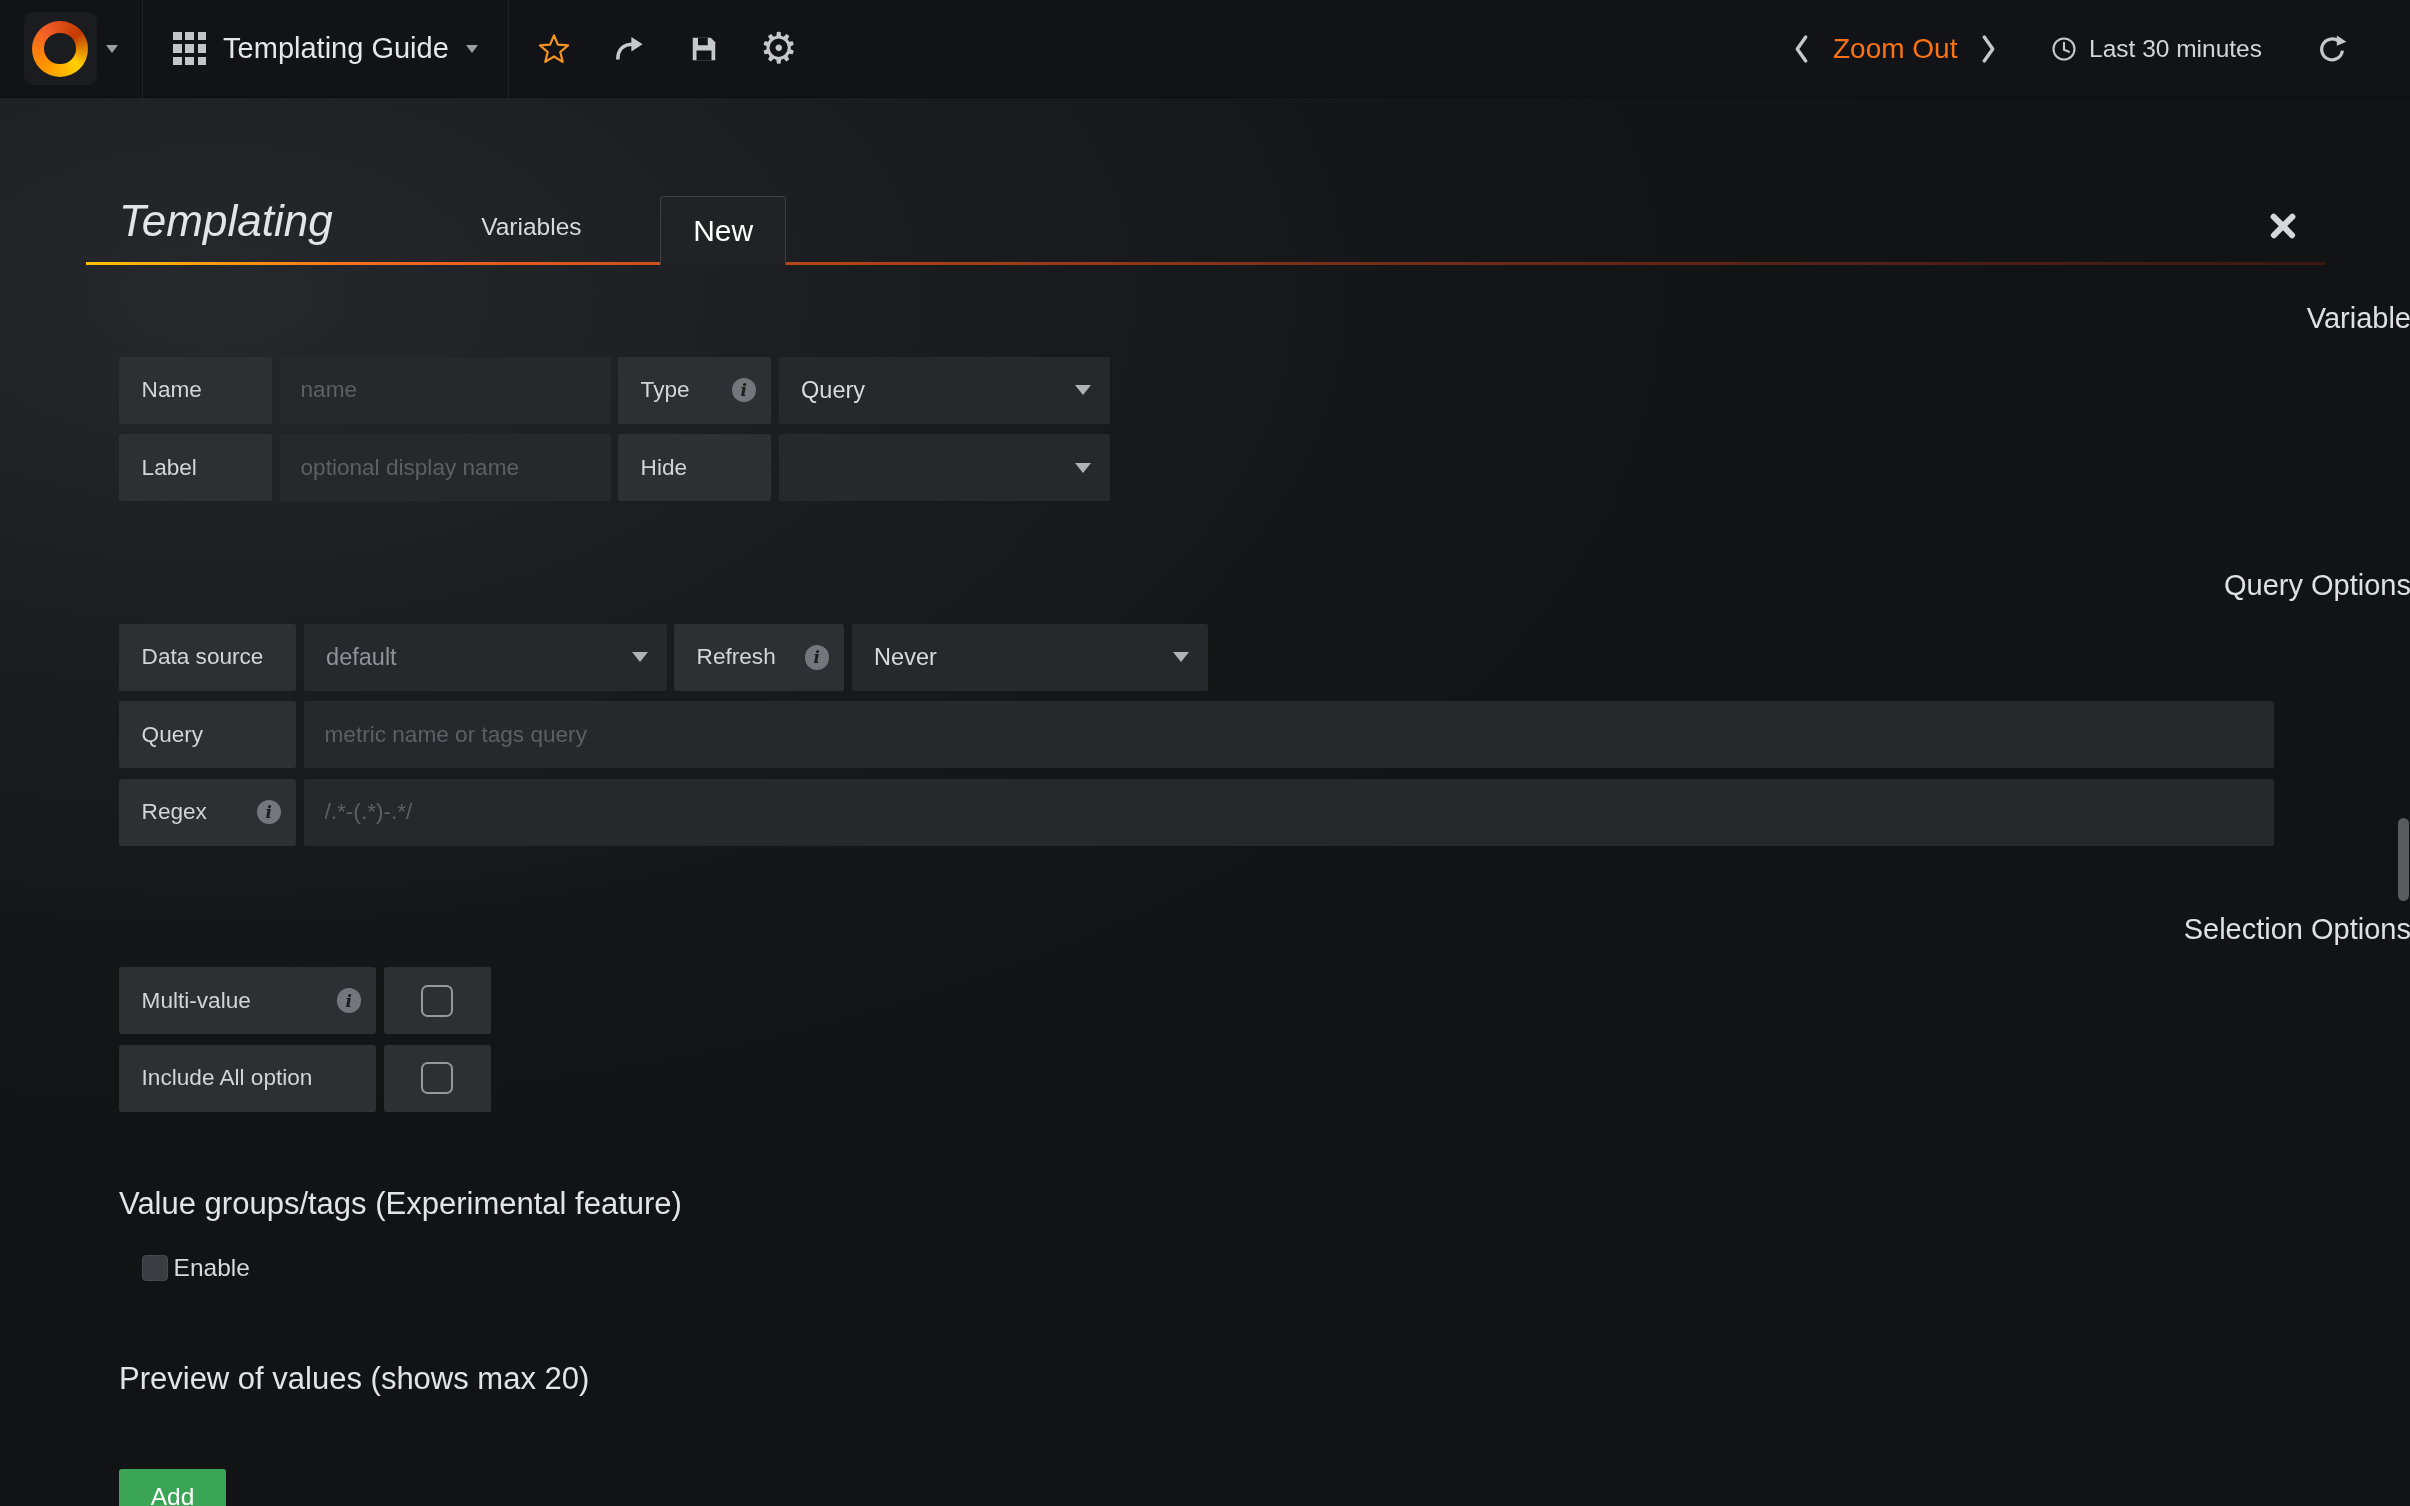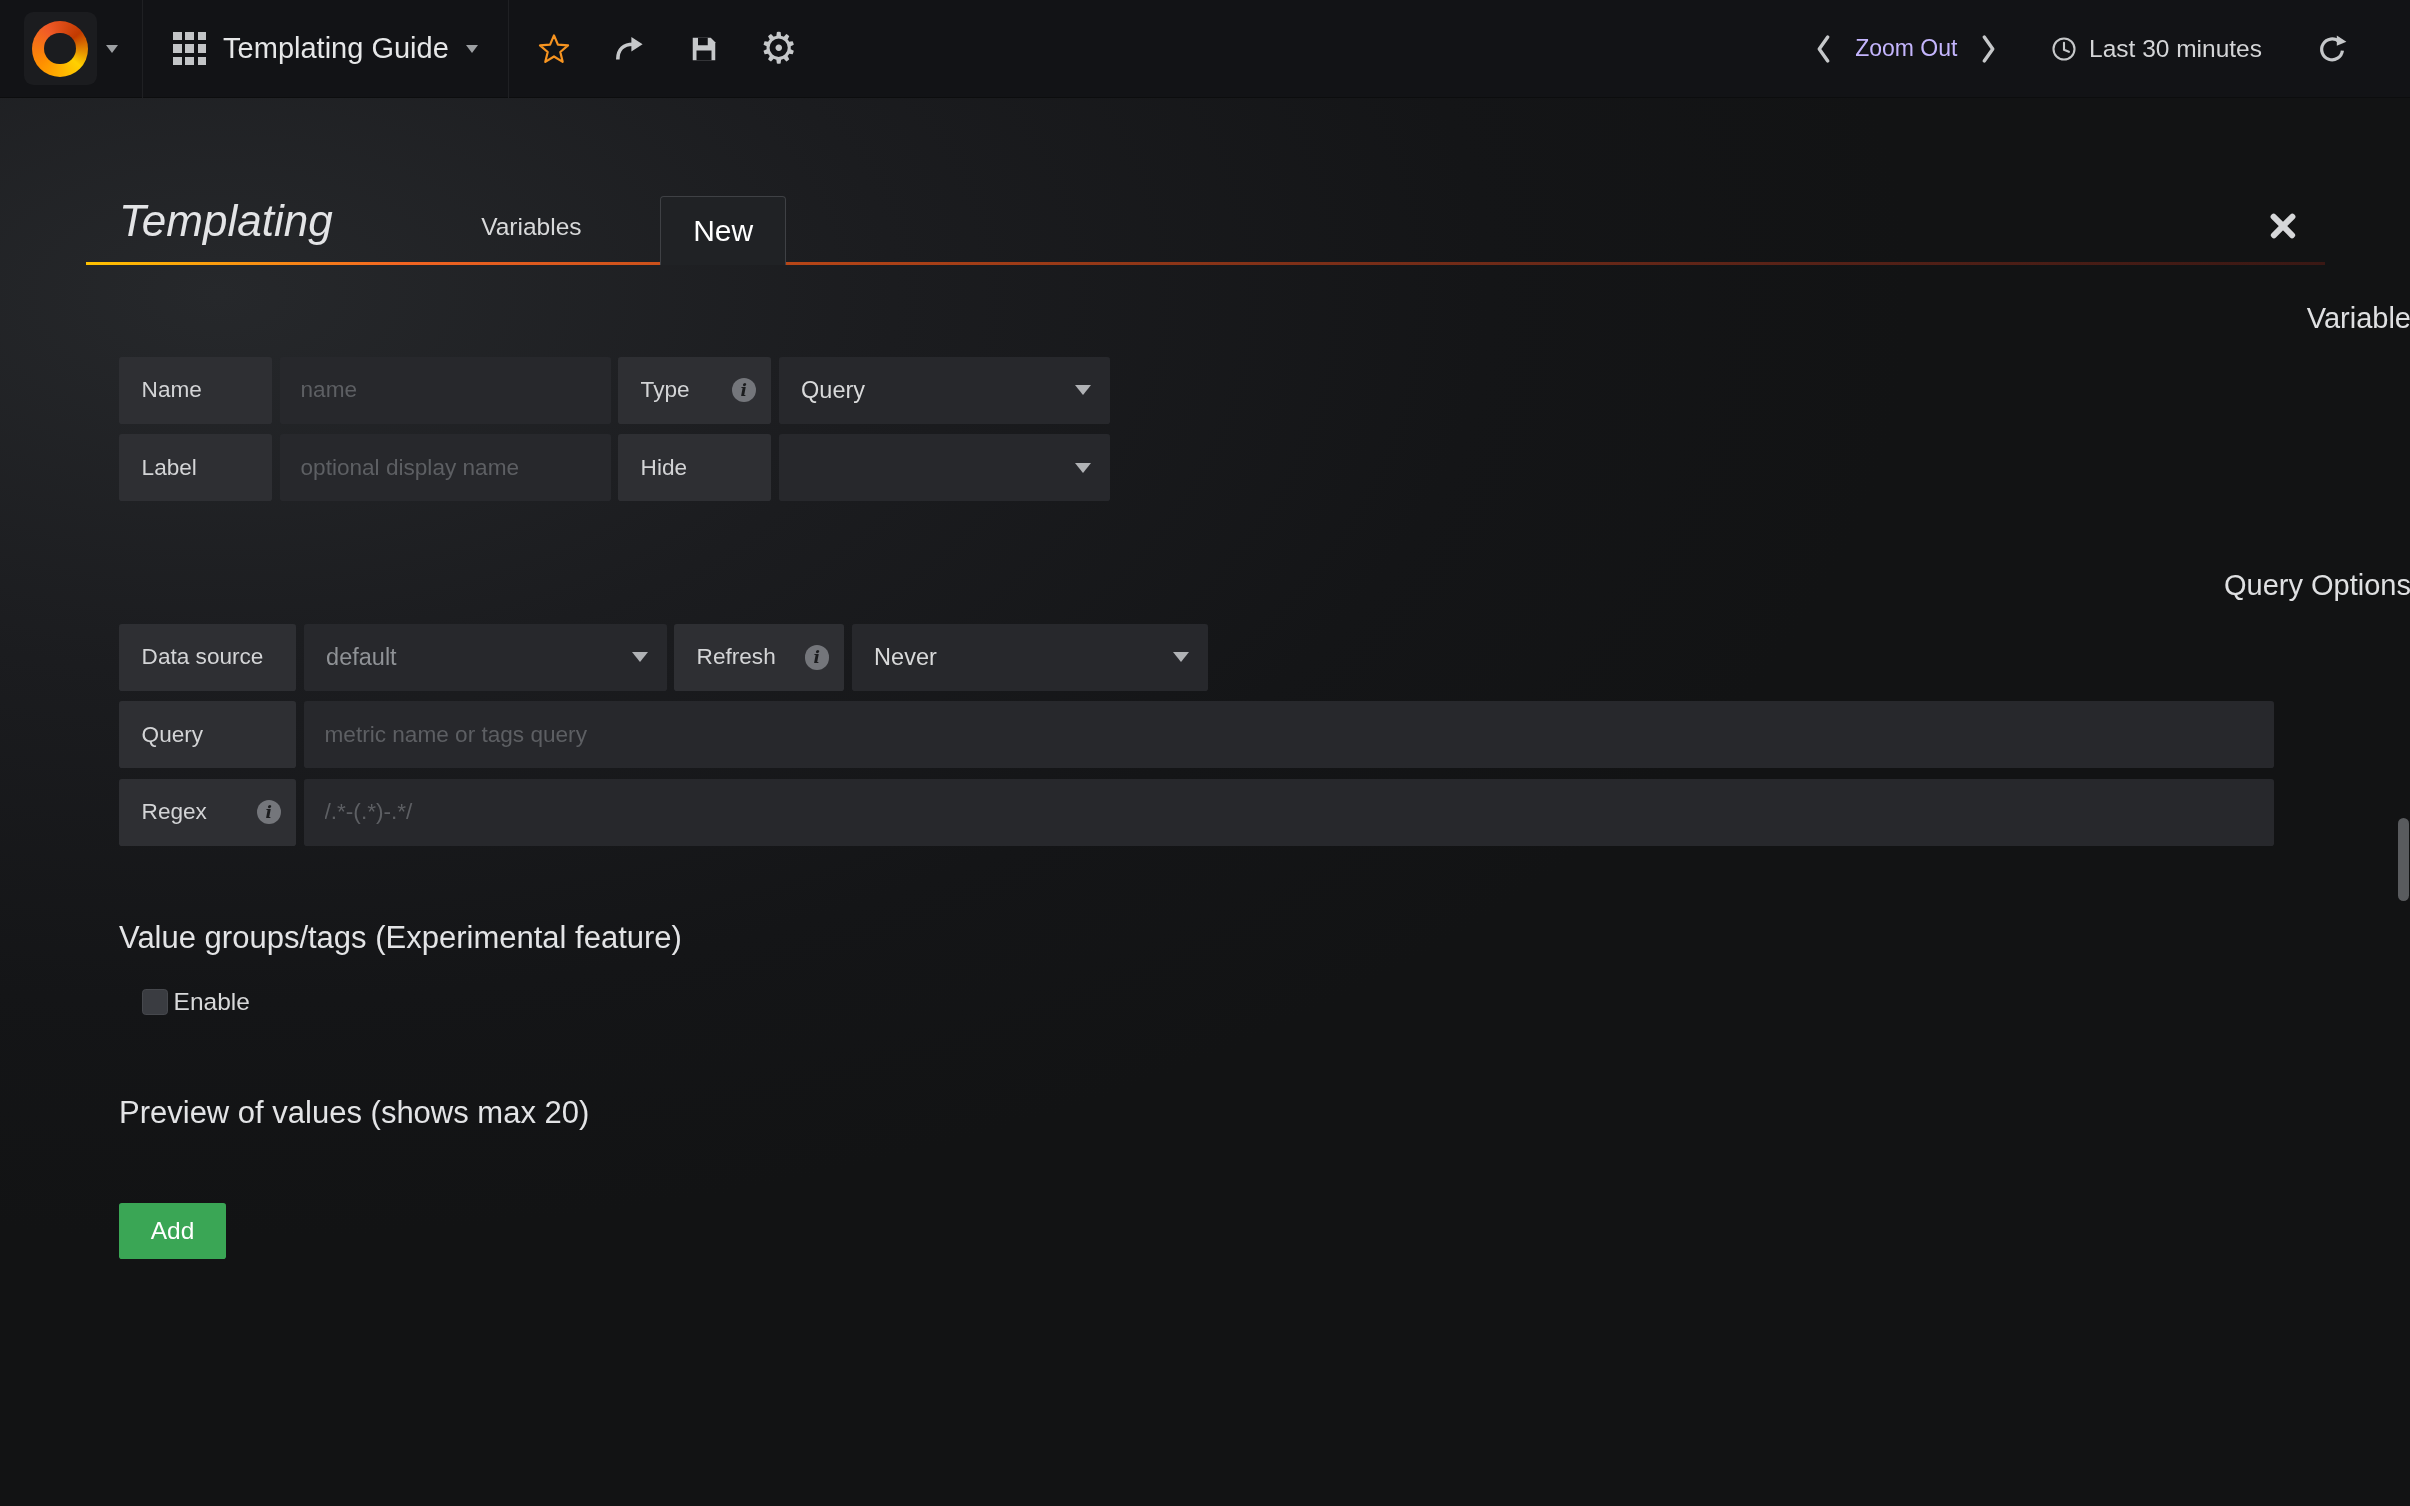--- a/index.html
+++ b/index.html
@@ -17,21 +17,21 @@
   .logo-ring::after { content:""; position:absolute; inset:12.2px; border-radius:50%; background:#1b1c1f; }
   .caret-sm { width:0; height:0; border-left:6.6px solid transparent; border-right:6.6px solid transparent; border-top:8.5px solid #9da0a3; }
   .nav-dash { height:98px; display:flex; align-items:center; gap:17px; padding:0 30px; border-right:0.9px solid #1f2023; }
   .grid-icon { display:grid; grid-template-columns:repeat(3,8.5px); grid-auto-rows:8.5px; gap:3.8px; }
   .grid-icon i { background:#c3c5c7; display:block; }
   .nav-dash-title { font-size:29px; color:#e6e7e8; }
   .nav-icons { display:flex; align-items:center; gap:15px; padding:0 15px; }
   .nav-icon-btn { width:60px; height:60px; display:flex; align-items:center; justify-content:center; }
   .gear-glyph::after { content:"⚙"; font-family:"DejaVu Sans",sans-serif; font-size:43px; color:#c6c8ca; line-height:1; }
   .nav-right { margin-left:auto; display:flex; align-items:center; padding-right:55px; }
-  .zoom-out-label { font-size:23px; color:#c4b5fd; padding:0 11.3px; }
+  .zoom-out-label { font-size:28px; color:#f97316; padding:0 11.3px; }
   .nav-chevron { width:40px; height:49px; display:flex; align-items:center; justify-content:center; }
   .time-btn { display:flex; align-items:center; gap:11.3px; margin-left:41px; font-size:24.5px; color:#d4d5d7; }
   .refresh-btn { margin-left:45px; width:49px; height:49px; display:flex; align-items:center; justify-content:center; }
 
   
   .content { position:relative; height:1409px;
              background:radial-gradient(1695px 942px at 9% 14%, #26282b 0%, #1b1c1f 40%, #141517 75%, #121314 100%); }
   .tabbed-header { position:relative; margin:0 86px; padding-left:33px; height:167px; display:flex; align-items:flex-end;gap:32px; }
   .tab-line { position:absolute; left:0; right:0; bottom:0; height:2.8px;
               background:linear-gradient(to right,#ffc200 0%,#f26522 14%,#b54517 32%,#7c2f18 55%,#552117 78%,#3a1814 100%); }
@@ -225,20 +225,38 @@
         </div>
         <div class="gf-row">
           <span class="gf-label w188 spread">
             <span>Regex</span>
             <span class="info-icon"></span>
           </span>
           <input class="gf-input w2092" type="text" placeholder="/.*-(.*)-.*/" style="">
         </div>
       </section>
 
+      <section id="sec-selection">
+        <h2 class="section-heading">Selection Options</h2>
+        <div class="gf-row">
+          <span class="gf-label w273 spread">
+            <span>Multi-value</span>
+            <span class="info-icon"></span>
+          </span>
+          <div class="check-cell">
+            <span class="checkbox"></span>
+          </div>
+        </div>
+        <div class="gf-row">
+          <span class="gf-label w273">Include All option</span>
+          <div class="check-cell">
+            <span class="checkbox"></span>
+          </div>
+        </div>
+      </section>
 
       <section id="sec-groups">
         <h2 class="big-heading">Value groups/tags (Experimental feature)</h2>
         <label class="enable-row">
           <span class="mini-checkbox"></span>
           <span>Enable</span>
         </label>
       </section>
 
       <h2 class="big-heading preview-heading">Preview of values (shows max 20)</h2>

